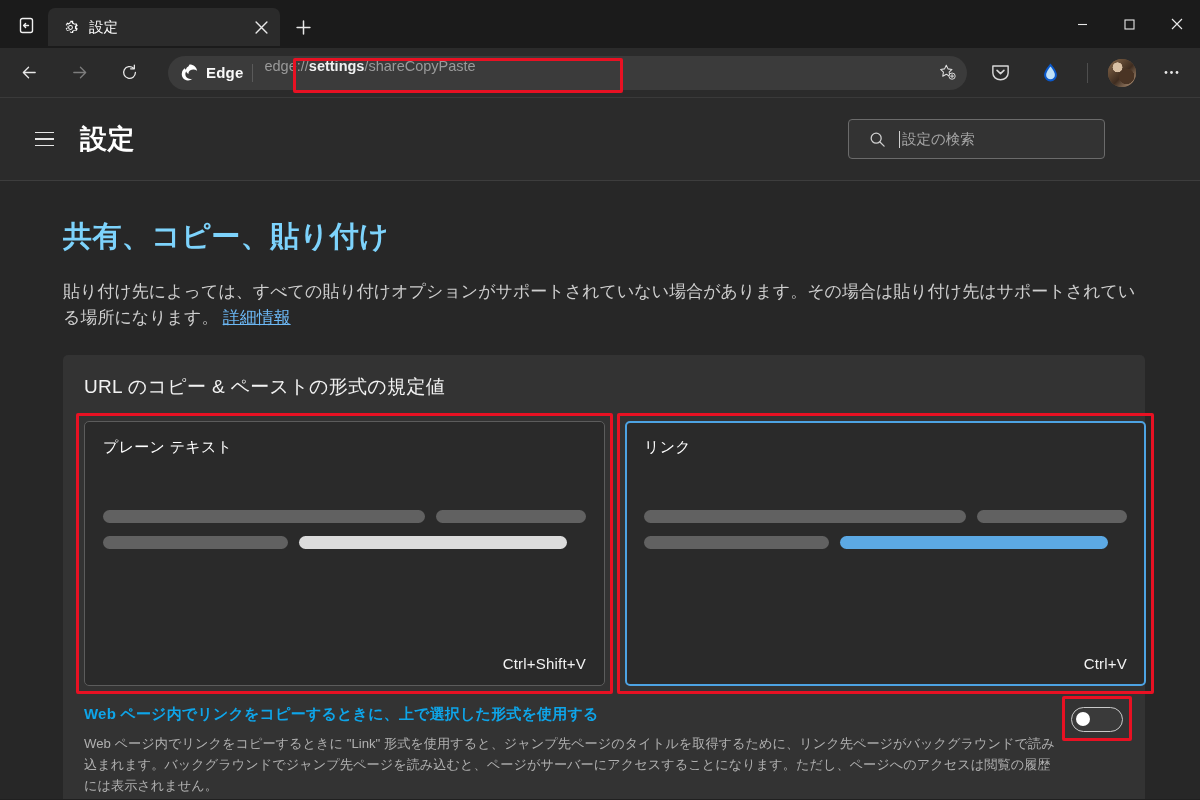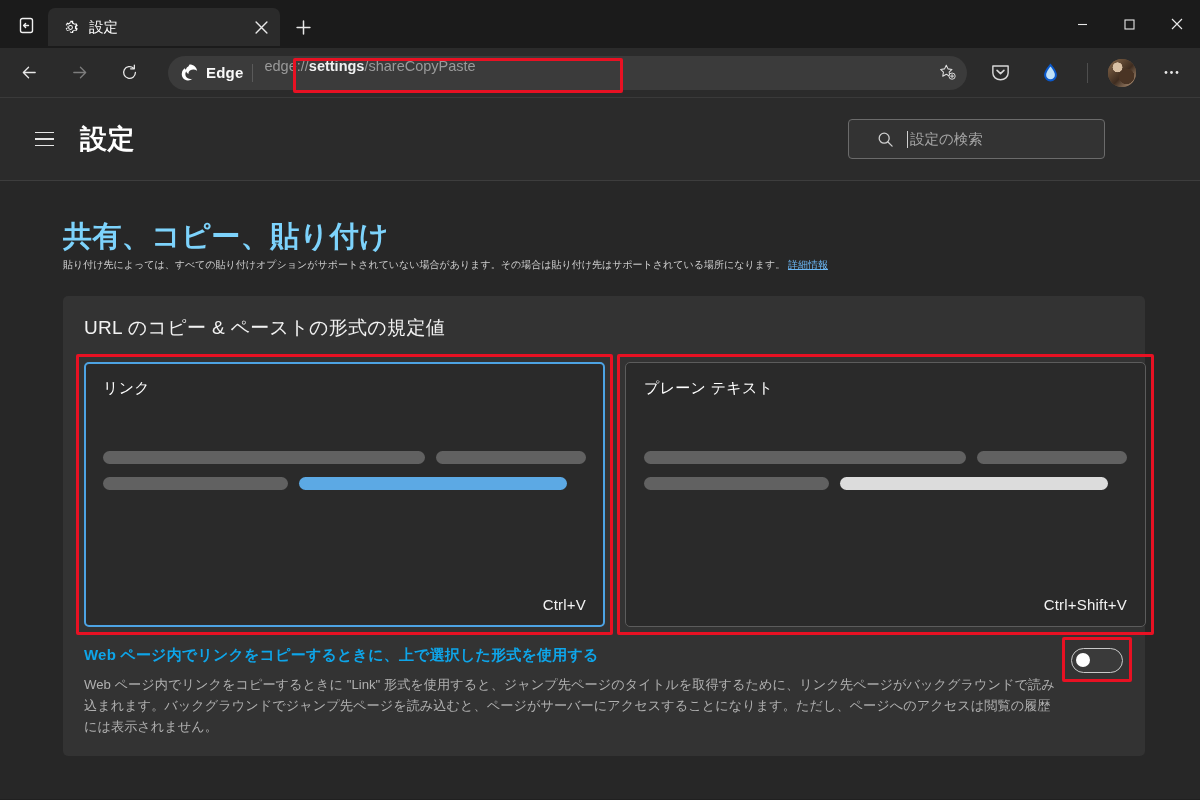--- a/index.html
+++ b/index.html
@@ -192,21 +192,21 @@
   .search-box {
     position: absolute;
     right: 95px;
     width: 257px;
     height: 40px;
     background: #333333;
     border: 1px solid #6b6b6b;
     border-radius: 4px;
     display: flex;
     align-items: center;
-    padding: 0 28px;
+    padding: 0 20px;
     gap: 13px;
   }
   .search-caret {
     width: 1px; height: 17px; background: #d0d0d0;
     margin-right: -11px;
   }
   .search-ph {
     color: #a6a6a6;
     font-size: 14.5px;
   }
@@ -220,23 +220,25 @@
   }
   .page-inner { padding: 36px 55px 0 63px; }
 
   .h1 {
     color: #7dd3fc;
     font-size: 29px;
     font-weight: 600;
     letter-spacing: .4px;
   }
   .lede {
+    margin-top: 22px;
     color: #cfcfcf;
-    font-size: 10px;
+    font-size: 17px;
     line-height: 1.55;
+    font-family: Liberation Serif, serif;
   }
   .lede a {
     color: #6cb8f5;
     text-decoration: underline;
   }
 
   
   .card {
     margin-top: 23px;
     background: #333333;
@@ -491,57 +493,57 @@
 
     <div class="lede">
       <span>貼り付け先によっては、すべての貼り付けオプションがサポートされていない場合があります。その場合は貼り付け先はサポートされている場所になります。</span>
       <a href="#">詳細情報</a>
     </div>
 
     <div class="card">
       <div class="card-title">URL のコピー &amp; ペーストの形式の規定値</div>
 
       <div class="choices">
+
+        <div class="choice-wrap">
+          <div class="choice unselected">
+            <div class="choice-label">プレーン テキスト</div>
+            <div class="skeleton">
+              <div class="sk-row">
+                <div class="sk-bar" style="width:322px"></div>
+                <div class="sk-bar" style="width:150px"></div>
+              </div>
+              <div class="sk-row">
+                <div class="sk-bar" style="width:185px"></div>
+                <div class="sk-bar" style="width:268px;background:#dcdcdc"></div>
+              </div>
+            </div>
+            <div class="choice-shortcut">Ctrl+Shift+V</div>
+          </div>
+          <div class="anno" style="inset: -8px; border-color: rgb(232, 17, 35);"></div>
+        </div>
 
         <div class="choice-wrap">
           <div class="choice selected">
             <div class="choice-label">リンク</div>
             <div class="skeleton">
               <div class="sk-row">
                 <div class="sk-bar" style="width:322px"></div>
                 <div class="sk-bar" style="width:150px"></div>
               </div>
               <div class="sk-row">
                 <div class="sk-bar" style="width:185px"></div>
                 <div class="sk-bar" style="width:268px;background:#5ca9e4"></div>
               </div>
             </div>
             <div class="choice-shortcut">Ctrl+V</div>
           </div>
           <div class="anno" style="inset: -8px; border-color: rgb(232, 17, 35);"></div>
         </div>
 
-        <div class="choice-wrap">
-          <div class="choice unselected">
-            <div class="choice-label">プレーン テキスト</div>
-            <div class="skeleton">
-              <div class="sk-row">
-                <div class="sk-bar" style="width:322px"></div>
-                <div class="sk-bar" style="width:150px"></div>
-              </div>
-              <div class="sk-row">
-                <div class="sk-bar" style="width:185px"></div>
-                <div class="sk-bar" style="width:268px;background:#dcdcdc"></div>
-              </div>
-            </div>
-            <div class="choice-shortcut">Ctrl+Shift+V</div>
-          </div>
-          <div class="anno" style="inset: -8px; border-color: rgb(232, 17, 35);"></div>
-        </div>
-
       </div>
 
       <div class="toggle-row">
         <div class="toggle-texts">
           <div class="toggle-title">Web ページ内でリンクをコピーするときに、上で選択した形式を使用する</div>
           <div class="toggle-desc">Web ページ内でリンクをコピーするときに "Link" 形式を使用すると、ジャンプ先ページのタイトルを取得するために、リンク先ページがバックグラウンドで読み込まれます。バックグラウンドでジャンプ先ページを読み込むと、ページがサーバーにアクセスすることになります。ただし、ページへのアクセスは閲覧の履歴には表示されません。</div>
         </div>
         <div style="position:relative;flex:0 0 auto;">
           <div class="switch">
             <div class="knob"></div>

